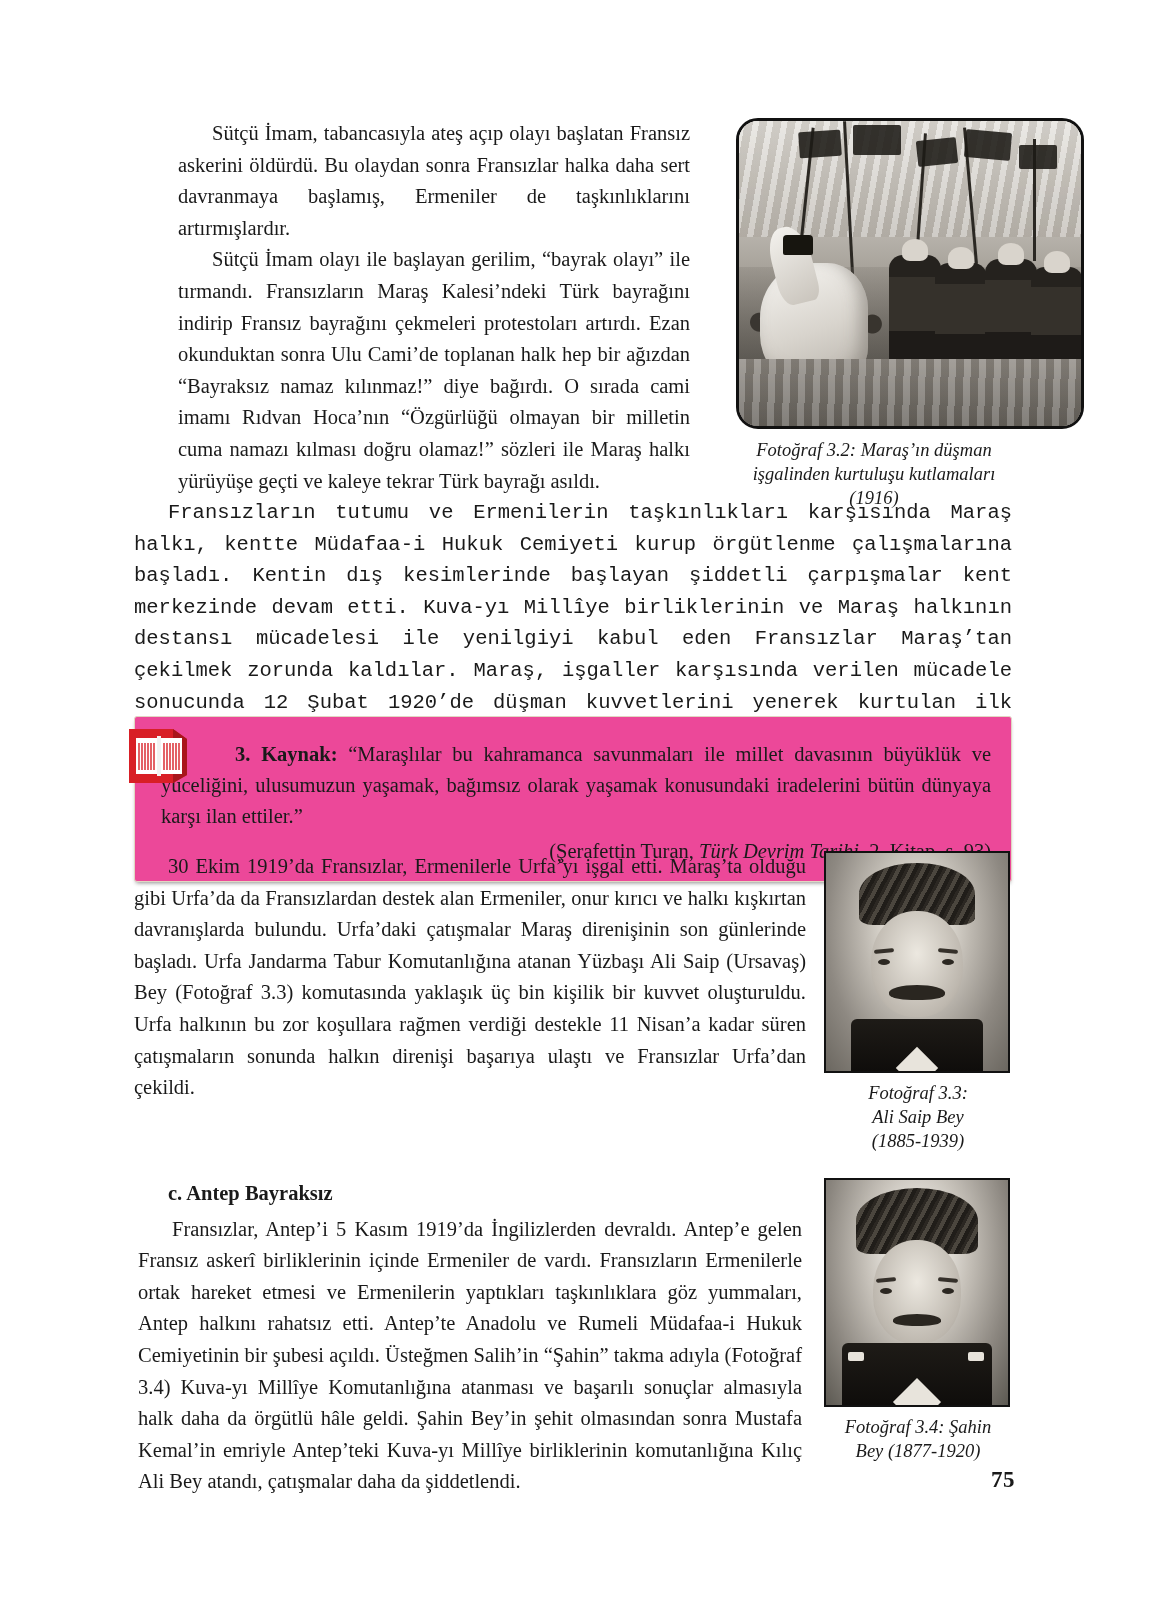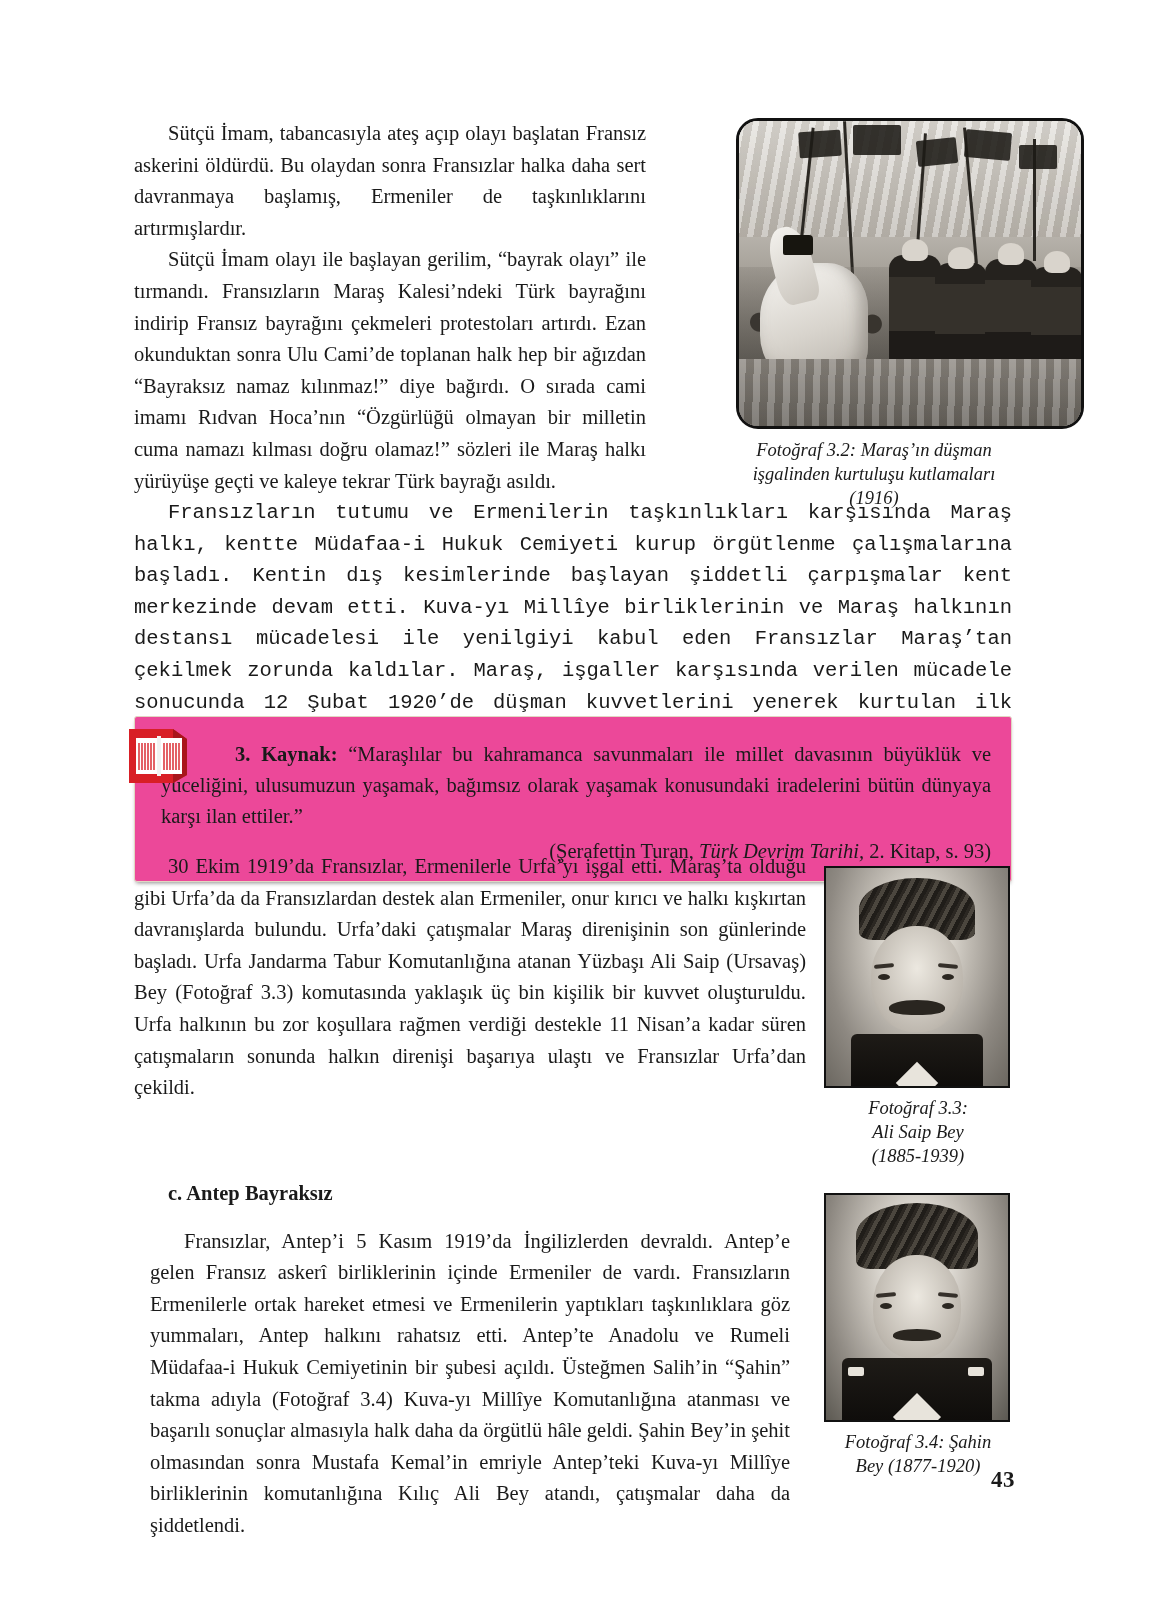--- a/index.html
+++ b/index.html
@@ -48,20 +48,21 @@
   
   .top-block {
     position: absolute;
     left: 134px;
     top: 118px;
     width: 878px;
   }
   .top-text {
     float: left;
     width: 512px;
+    margin-left: 44px;
   }
   .top-text p { margin: 0; }
   .top-text p + p { margin-top: 0px; }
 
   .fig-top {
     float: right;
     width: 276px;
   }
   .photo-frame-rounded {
     width: 342px;
@@ -131,21 +132,20 @@
   }
   .urfa-text {
     float: left;
     width: 672px;
   }
   .urfa-text p { margin: 0; }
 
   .fig-side {
     float: right;
     width: 188px;
-    margin-top: 15px;
   }
   .photo-frame-sq {
     width: 182px;
     height: 218px;
     border: 2px solid #111;
     overflow: hidden;
     position: relative;
     background: #cfcac2;
   }
   .fig-side .caption { margin-top: 8px; }
@@ -154,21 +154,21 @@
   .antep-block {
     position: absolute;
     left: 134px;
     top: 1178px;
     width: 878px;
   }
   .antep-text {
     float: left;
     width: 672px;
   }
-  .antep-text p { margin: 16px; }
+  .antep-text p { margin: 4px; }
   .photo-frame-sq2 {
     width: 182px;
     height: 225px;
     border: 2px solid #111;
     overflow: hidden;
     position: relative;
     background: #cfcac2;
   }
 
   .clear { clear: both; }
@@ -442,15 +442,15 @@
     </div>
 
     <div class="antep-text">
       <h3 class="heading">c. Antep Bayraksız</h3>
       <p class="body-text indent">Fransızlar, Antep’i 5 Kasım 1919’da İngilizlerden devraldı. Antep’e gelen Fransız askerî birliklerinin içinde Ermeniler de vardı. Fransızların Ermenilerle ortak hareket etmesi ve Ermenilerin yaptıkları taşkınlıklara göz yummaları, Antep halkını rahatsız etti. Antep’te Anadolu ve Rumeli Müdafaa-i Hukuk Cemiyetinin bir şubesi açıldı. Üsteğmen Salih’in “Şahin” takma adıyla (Fotoğraf 3.4) Kuva-yı Millîye Komutanlığına atanması ve başarılı sonuçlar almasıyla halk daha da örgütlü hâle geldi. Şahin Bey’in şehit olmasından sonra Mustafa Kemal’in emriyle Antep’teki Kuva-yı Millîye birliklerinin komutanlığına Kılıç Ali Bey atandı, çatışmalar daha da şiddetlendi.</p>
     </div>
 
     <div class="clear"></div>
   </div>
 
-  <div class="page-number">43</div>
+  <div class="page-number">75</div>
 
 </div>
 
 </body></html>

